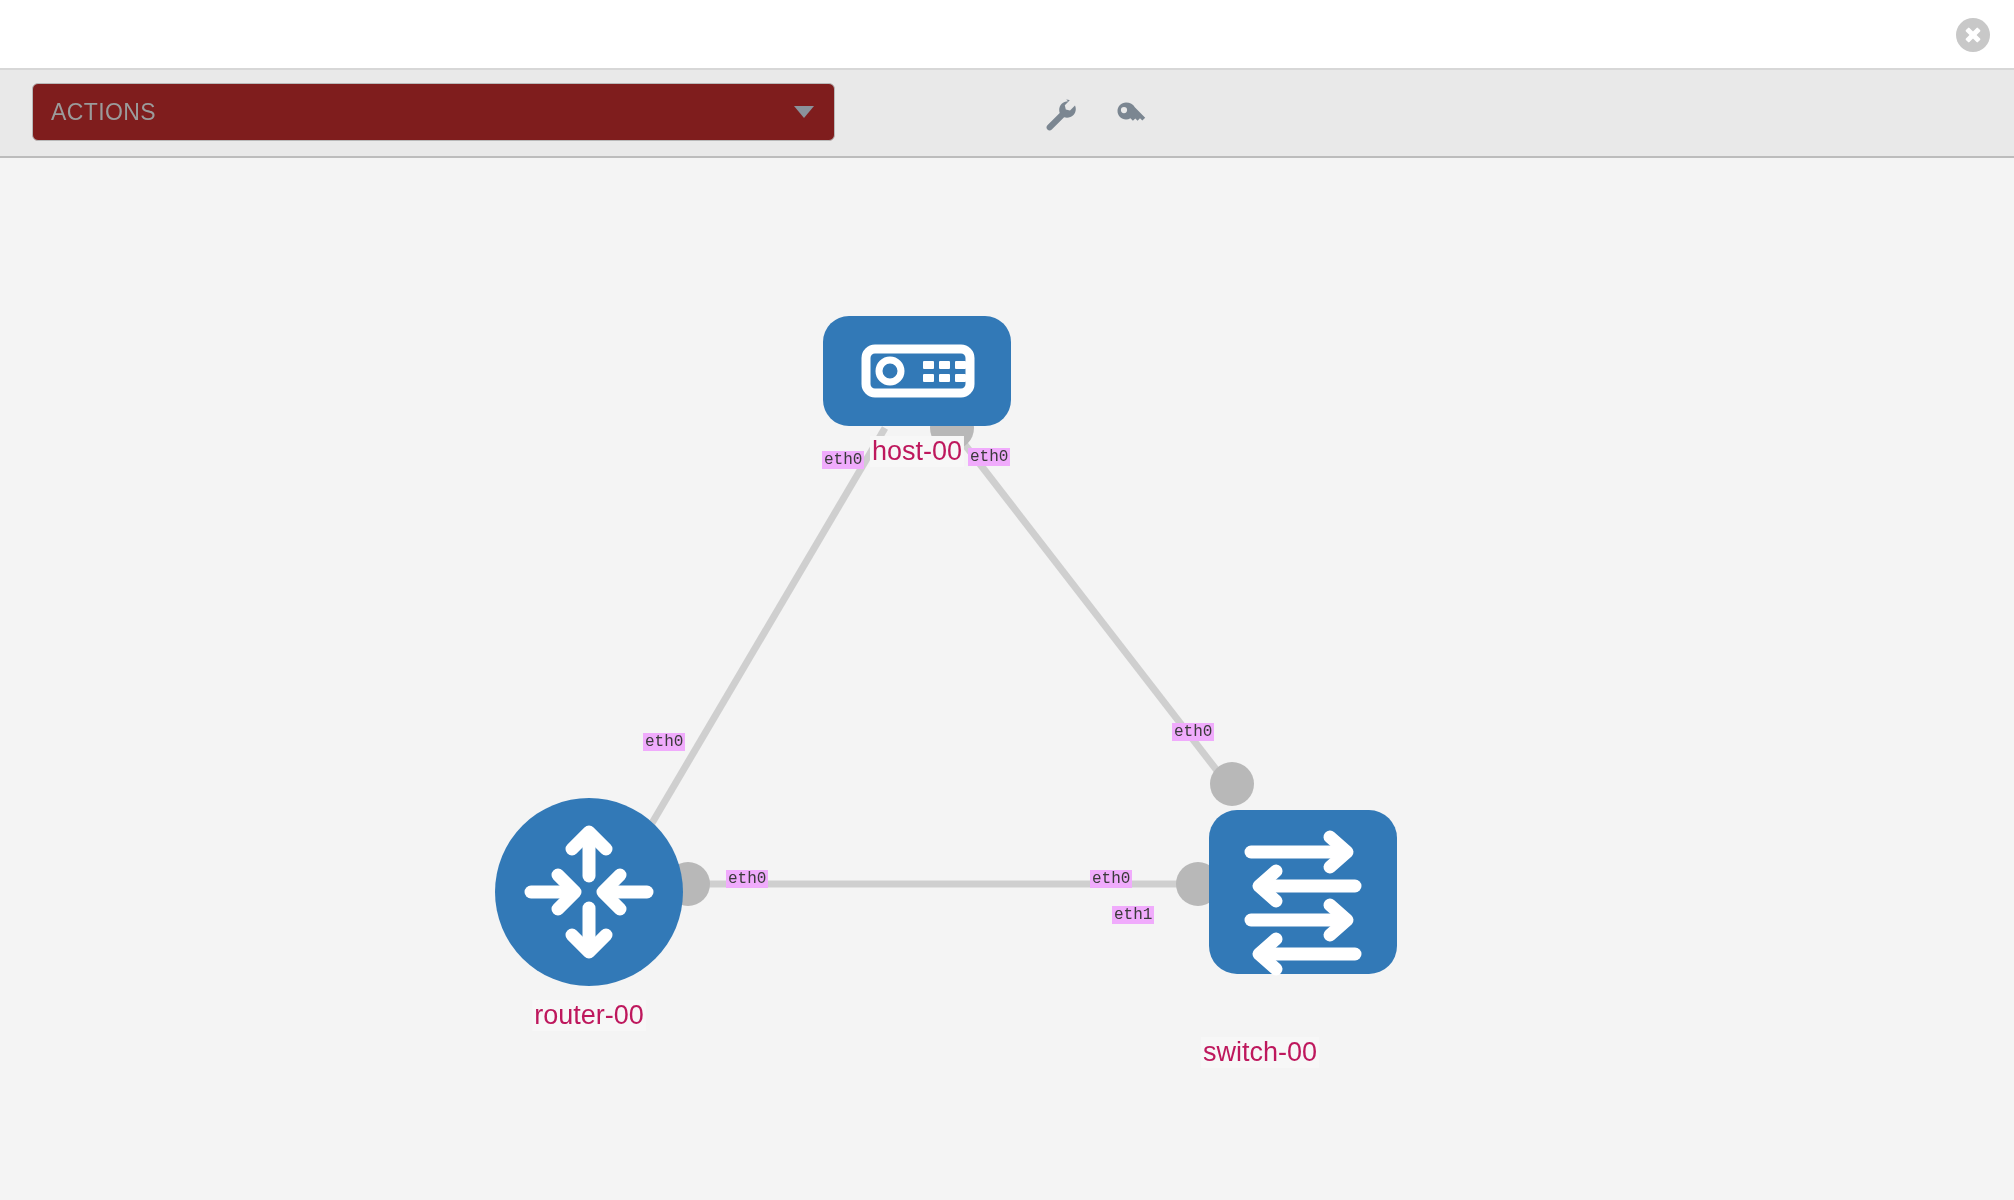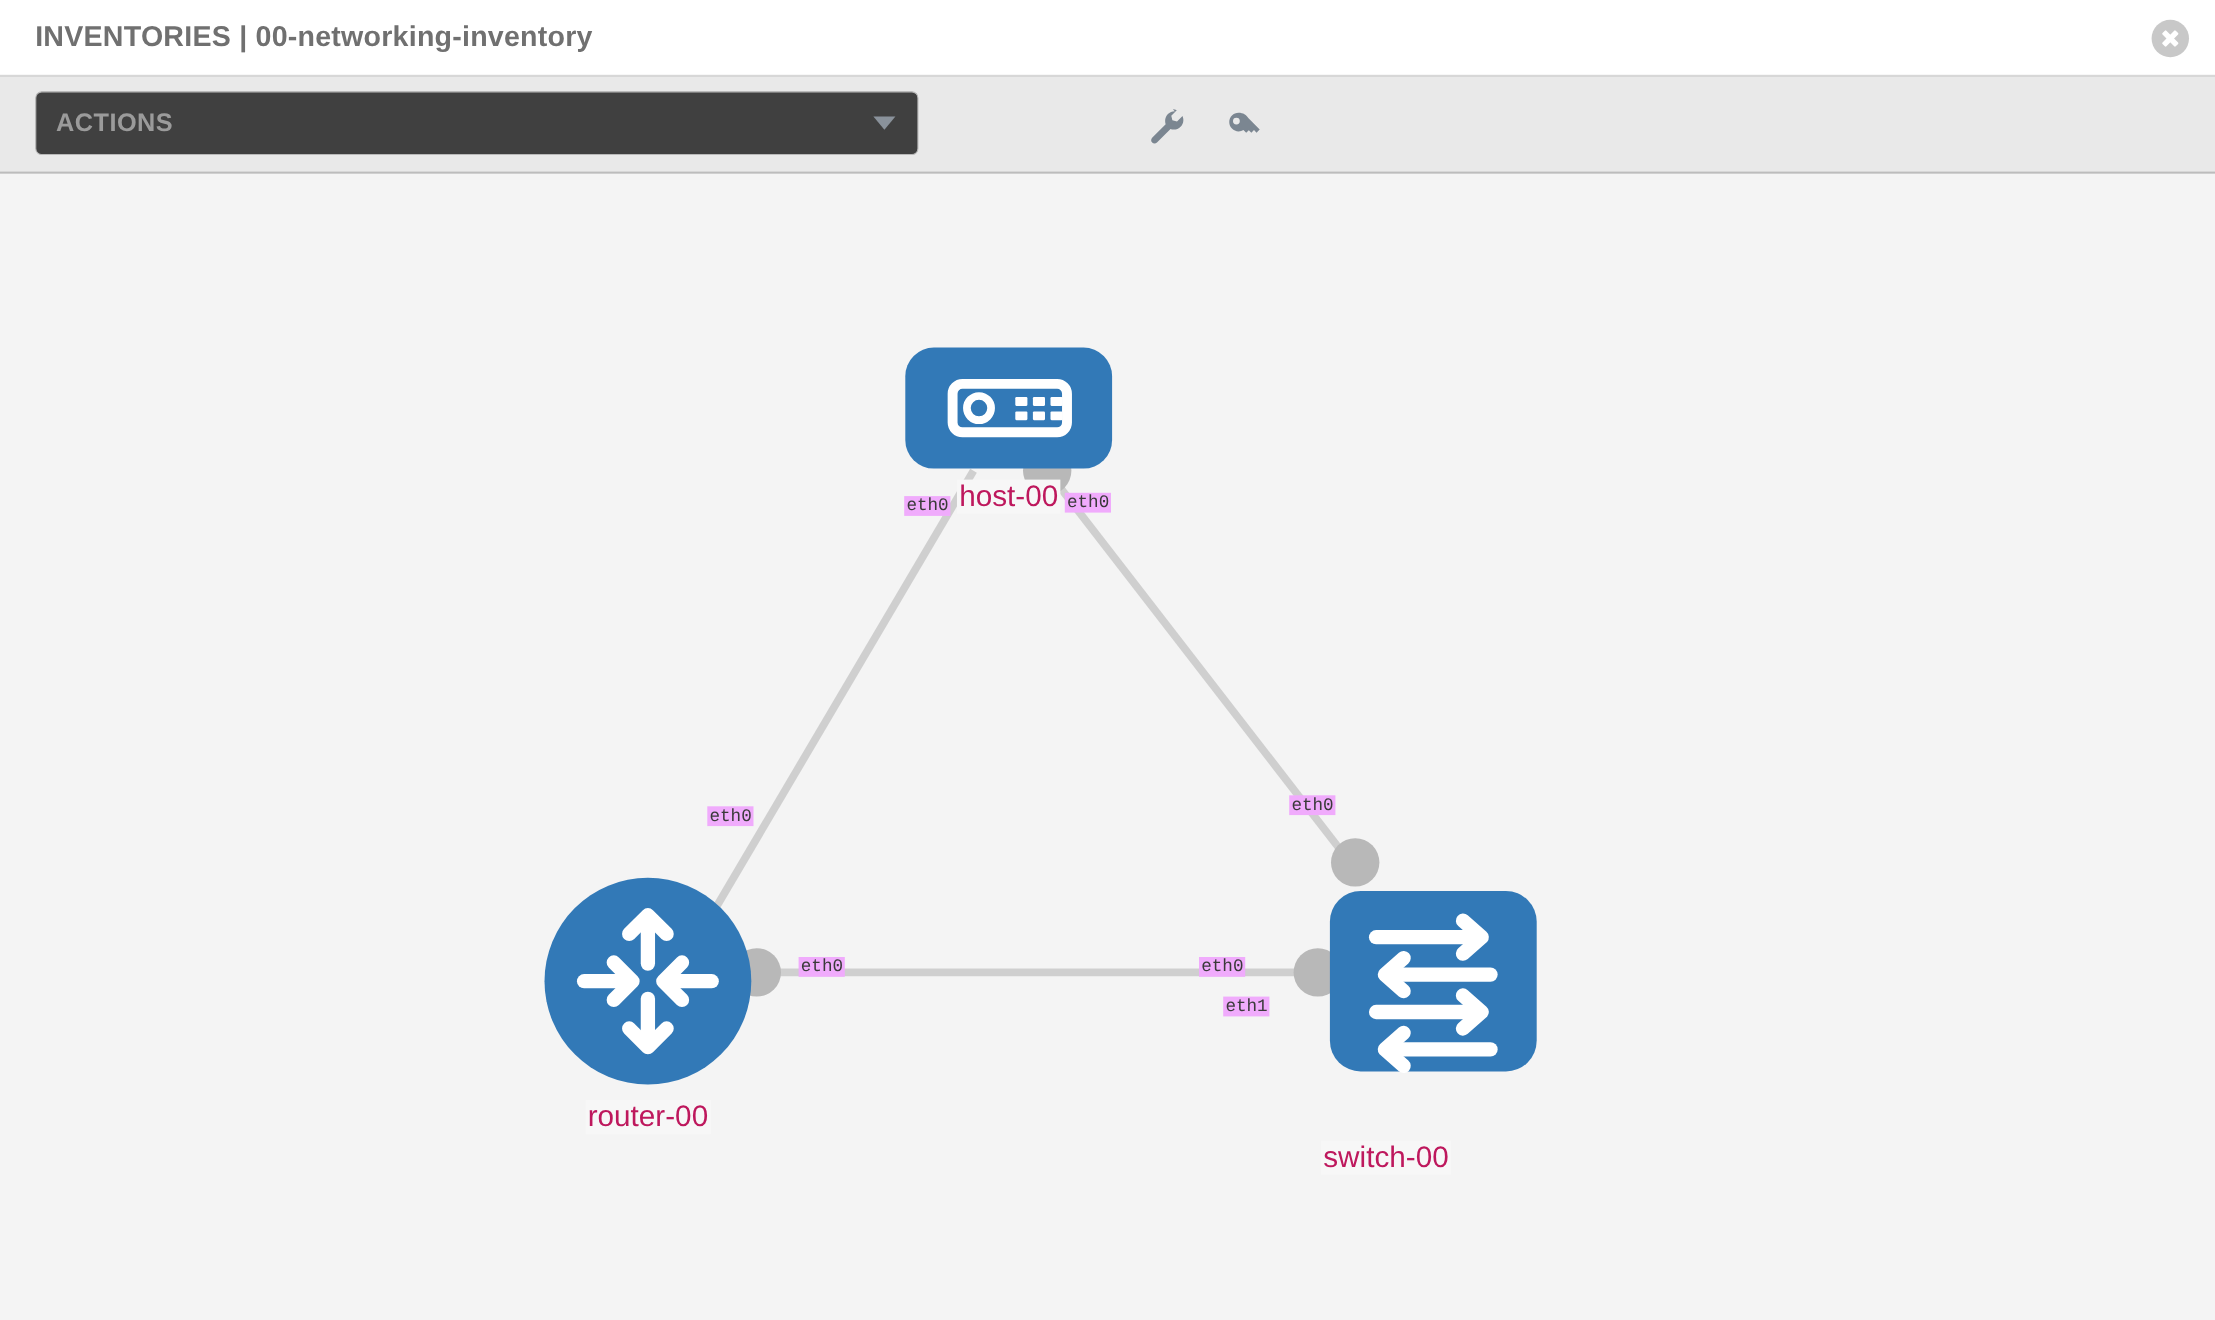--- a/index.html
+++ b/index.html
@@ -64,26 +64,25 @@
     position: absolute;
     left: 0; top: 70px;
     width: 2014px;
     height: 88px;
     background: #e9e9e9;
     border-bottom: 2px solid #bcbcbc;
     box-sizing: border-box;
   }
   .select-box {
     position: absolute;
-    background: #404040;
+    background: #7f1d1d;
     border: 1px solid #b9b9b9;
     border-radius: 6px;
     box-sizing: border-box;
     cursor: pointer;
-    font-weight: bold;
   }
   .select-box .sel-text {
     position: absolute;
     left: 18px;
     top: 50%;
     transform: translateY(-50%);
     font-size: 23px;
     color: #9b9b9b;
     letter-spacing: 0.4px;
     white-space: nowrap;
@@ -149,21 +148,20 @@
     background: #f0abfc;
     white-space: nowrap;
     padding: 0 2px;
     font-family: Liberation Mono, monospace;
   }
 </style>
 </head>
 <body>
 
 <div class="titlebar">
-  <div class="page-title">INVENTORIES | 00-networking-inventory</div>
   <div class="close-btn"></div>
 </div>
 
 <div class="toolbar">
 
   <div class="select-box" id="actions-select">
     <span class="sel-text">ACTIONS</span>
     <span class="caret"></span>
   </div>
 

